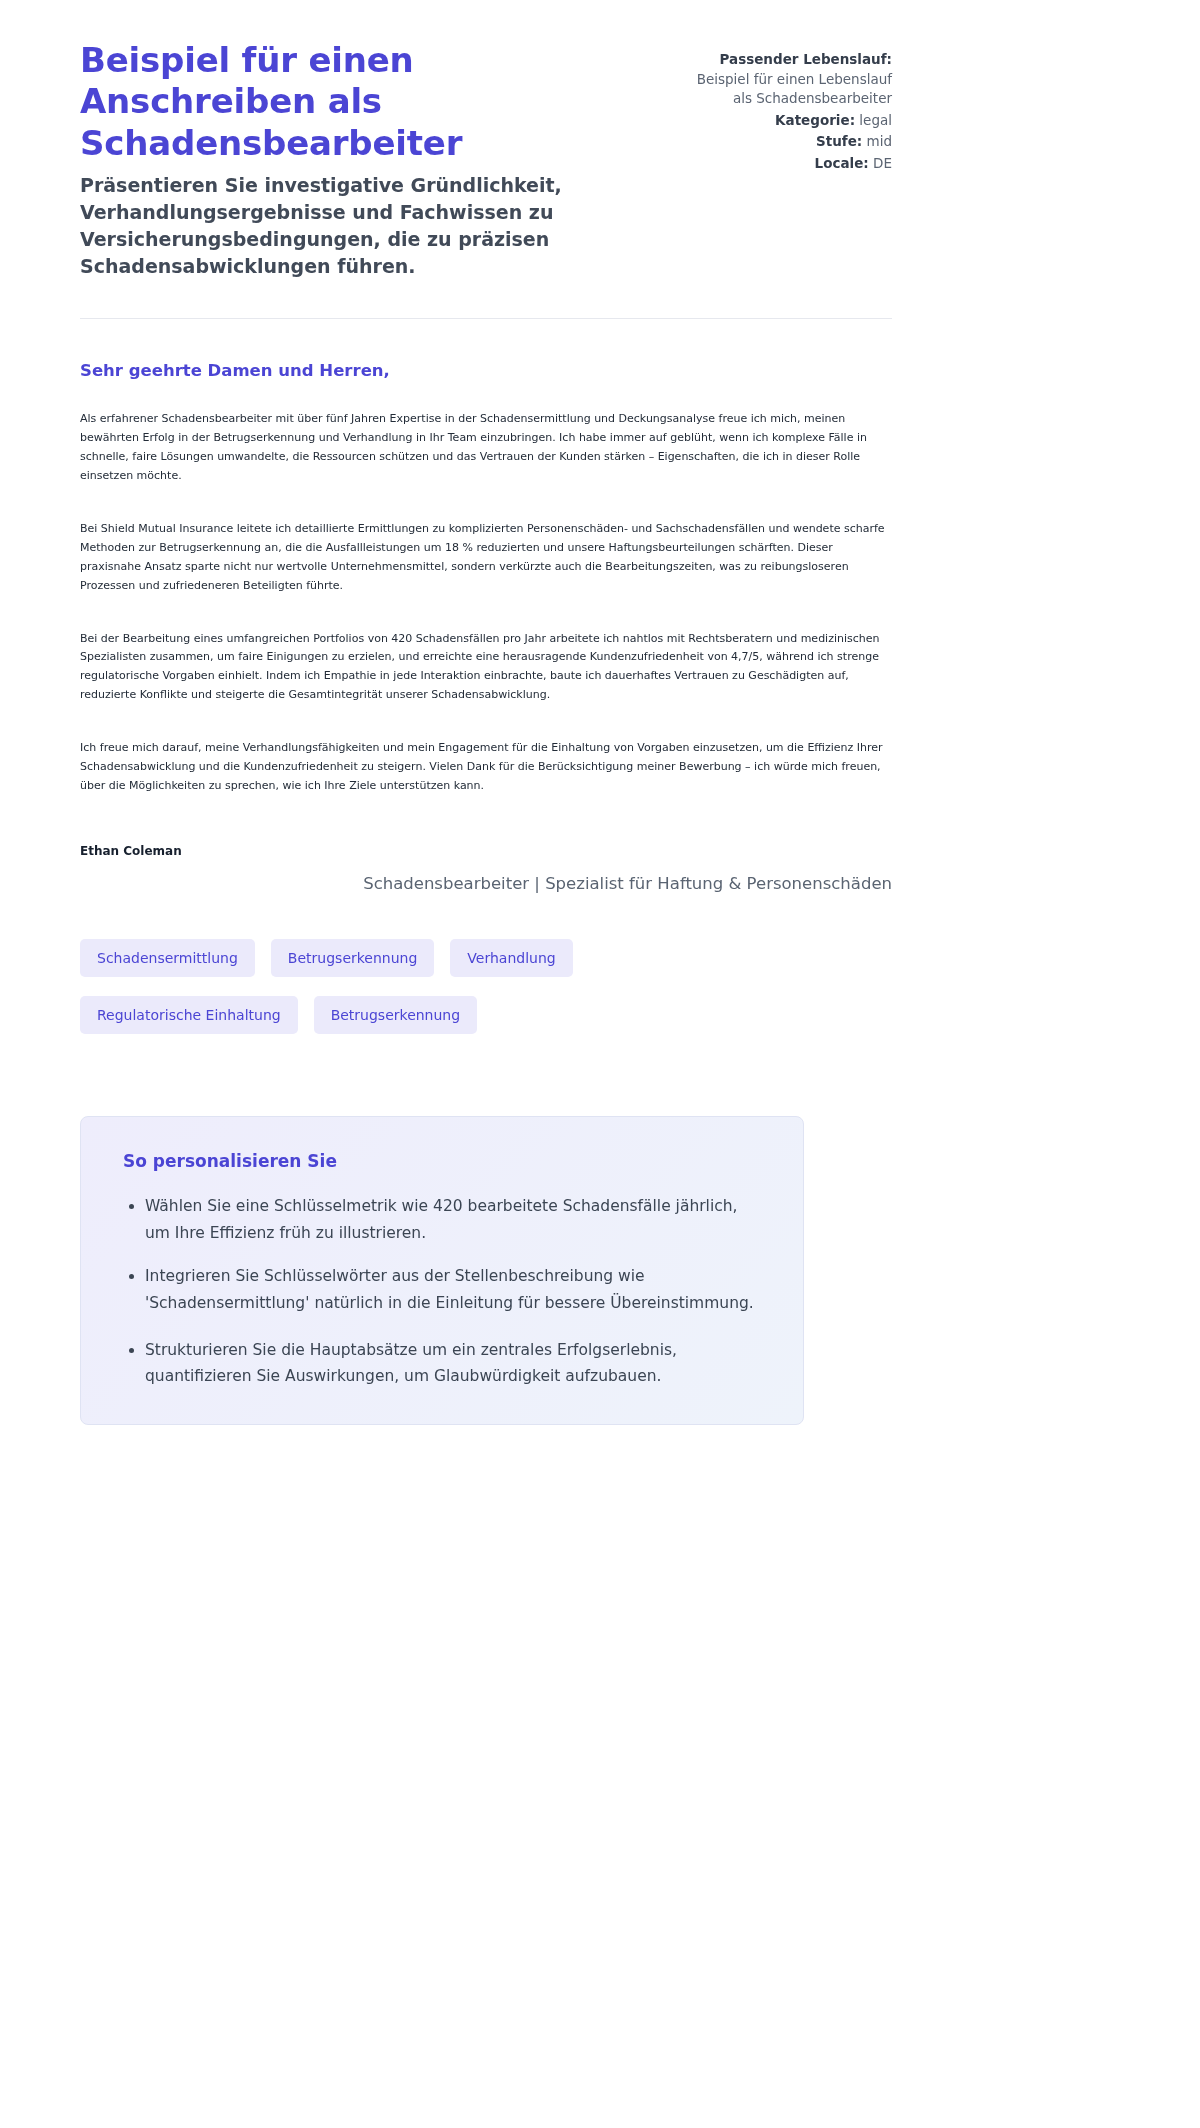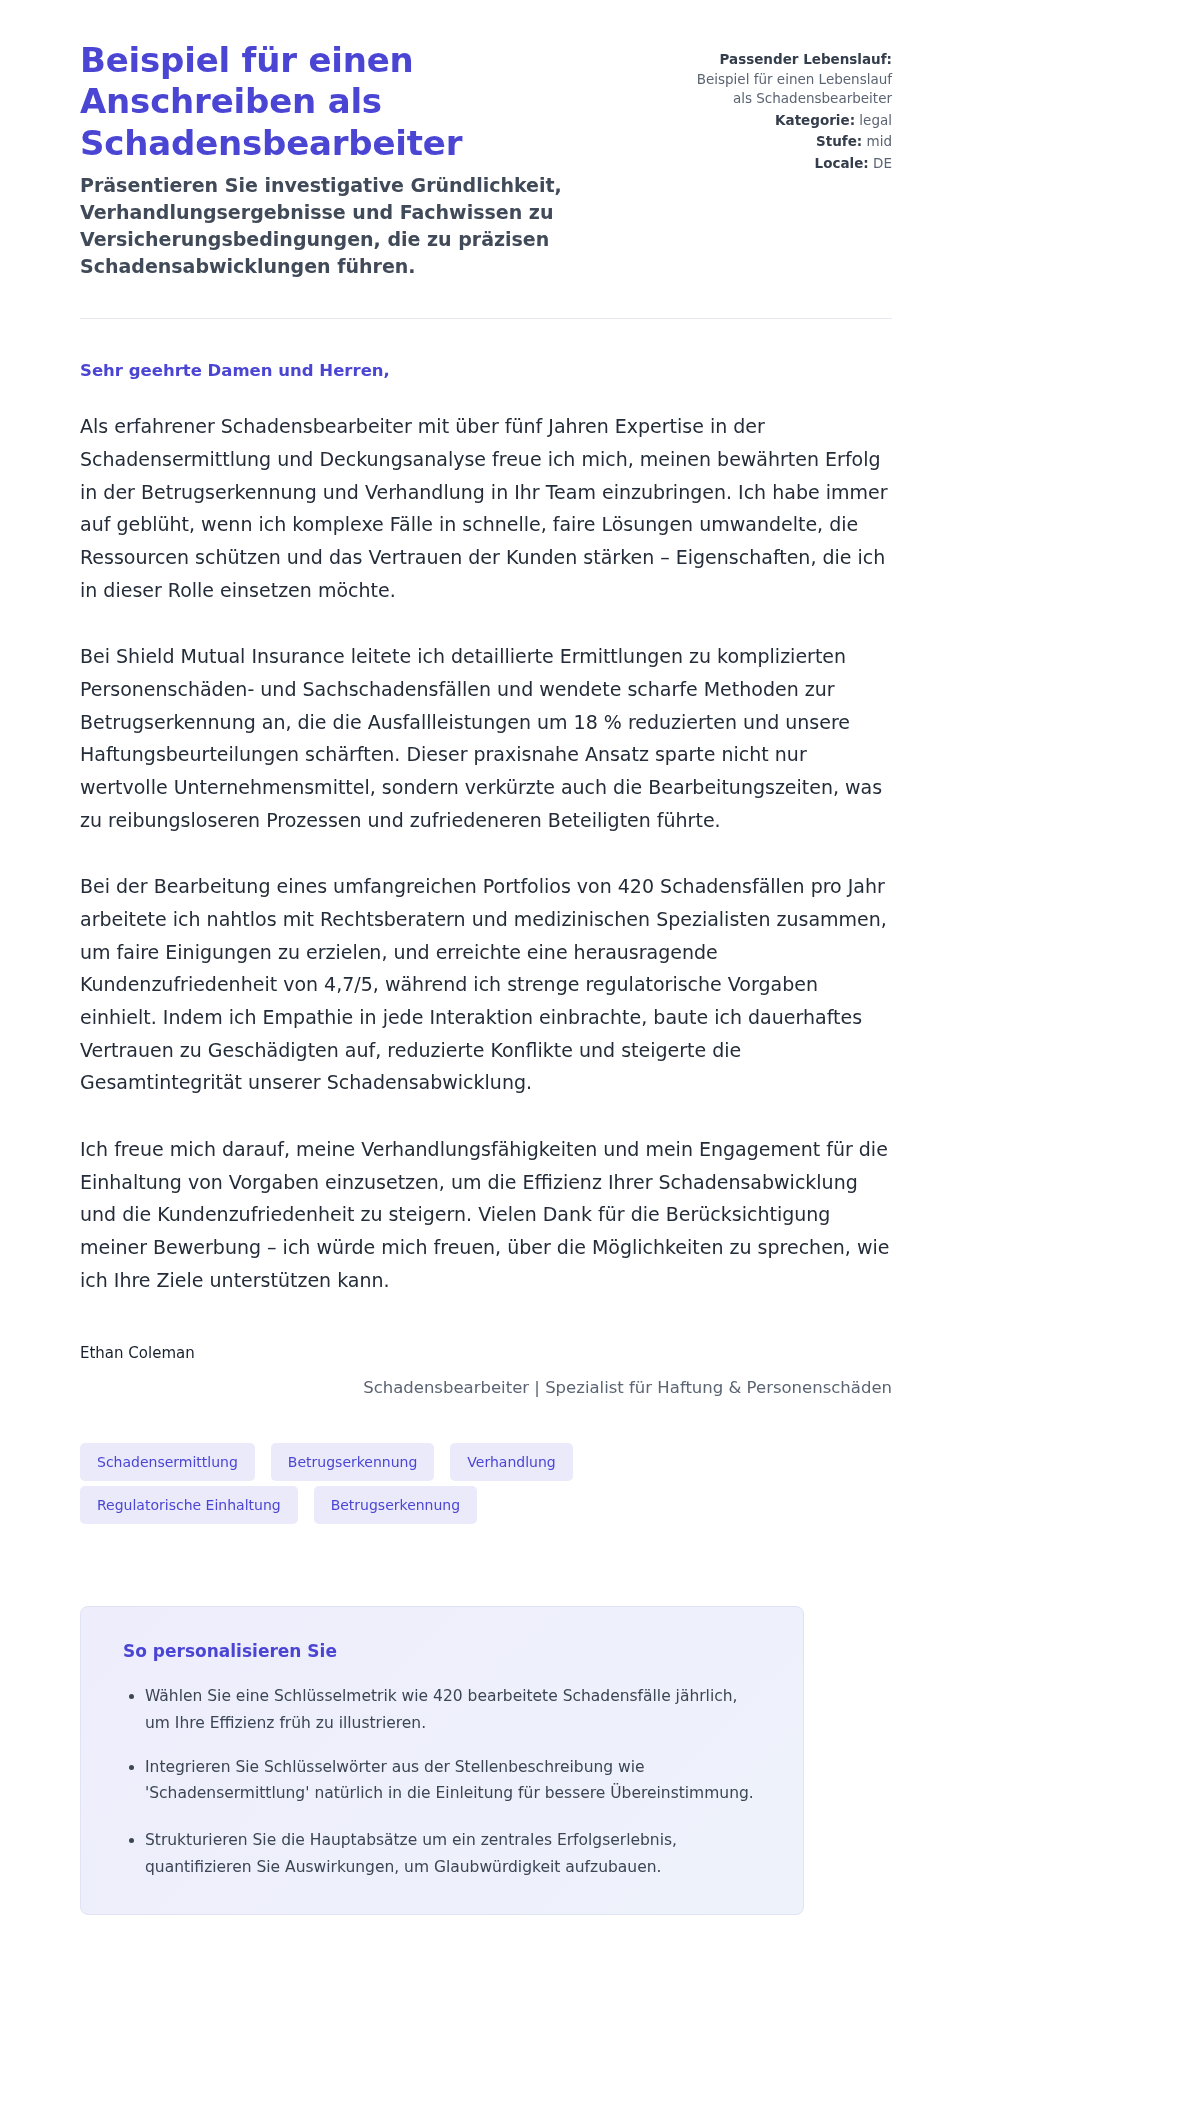--- a/index.html
+++ b/index.html
@@ -69,47 +69,47 @@
   
   .letter { padding-top: 42px; }
   .salutation {
     margin: 0 0 30px 0;
     font-size: 16.5px;
     font-weight: 700;
     color: #4b45d4;
   }
   .para {
     margin: 16px 0 34px 0;
-    font-size: 19px;
+    font-size: 11px;
     line-height: 1.72;
     color: #232c38;
     max-width: 1040px;
   }
 
   
   .signature { margin-top: 48px; }
   .sig-name {
     margin: 0;
-    font-size: 15px;
-    font-weight: 400;
+    font-size: 12px;
+    font-weight: 700;
     color: #17202e;
   }
   .sig-role {
     margin: 16px 0 0 0;
     font-size: 16.5px;
     color: #5a6472;
     text-align: right;
   }
 
   
   .tags {
     margin-top: 46px;
     display: flex;
     flex-wrap: wrap;
-    gap: 5px 16px;
+    gap: 19px 16px;
     max-width: 660px;
   }
   .tag {
     background: #ebeafb;
     color: #4b45d4;
     font-size: 14px;
     line-height: 1;
     padding: 12px 17px;
     border-radius: 5px;
     white-space: nowrap;

